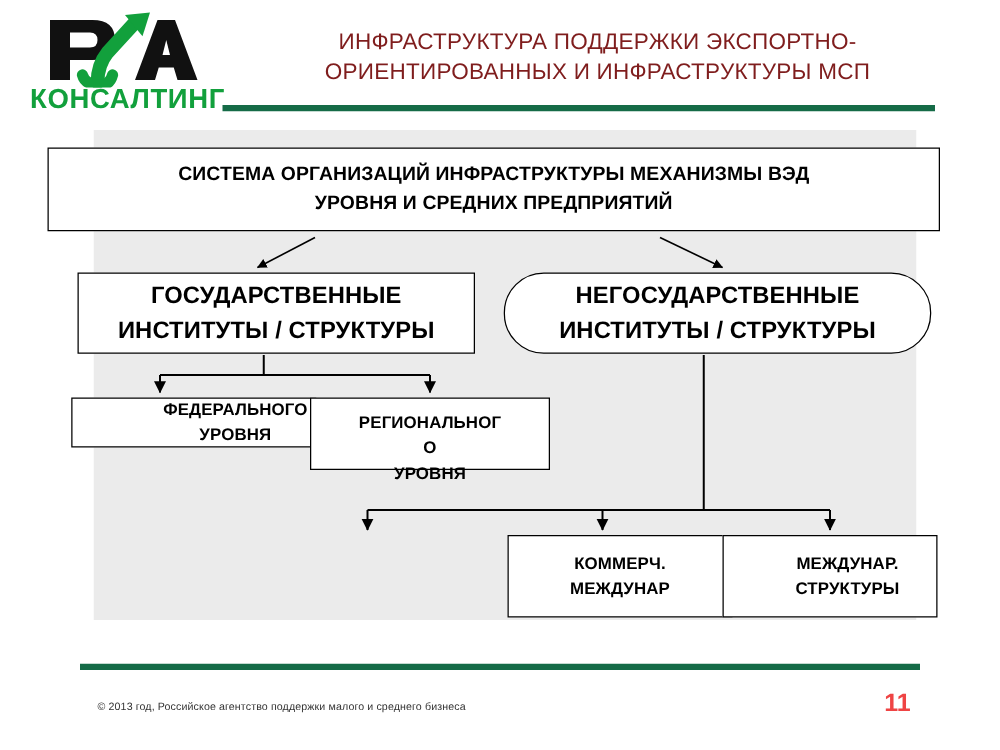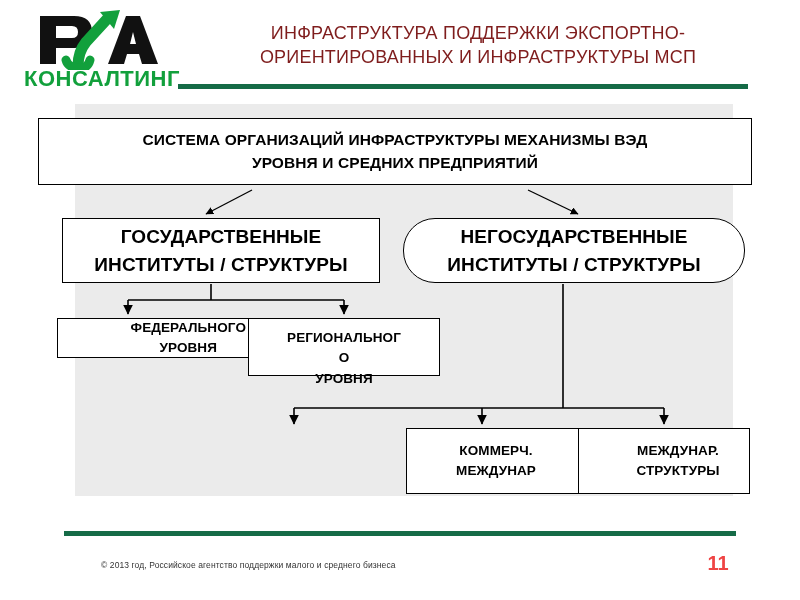--- a/index.html
+++ b/index.html
@@ -158,21 +158,20 @@
     background: #156b47;
   }
   .footer-text {
     position: absolute;
     left: 78px;
     top: 560px;
     font-size: 8.5px;
     color: #333333;
     letter-spacing: 0.1px;
     white-space: nowrap;
-    margin-left: 23px;
   }
   .page-number {
     position: absolute;
     left: 690px;
     top: 552px;
     width: 56px;
     text-align: center;
     font-size: 20px;
     font-weight: bold;
     color: #ef4444;

